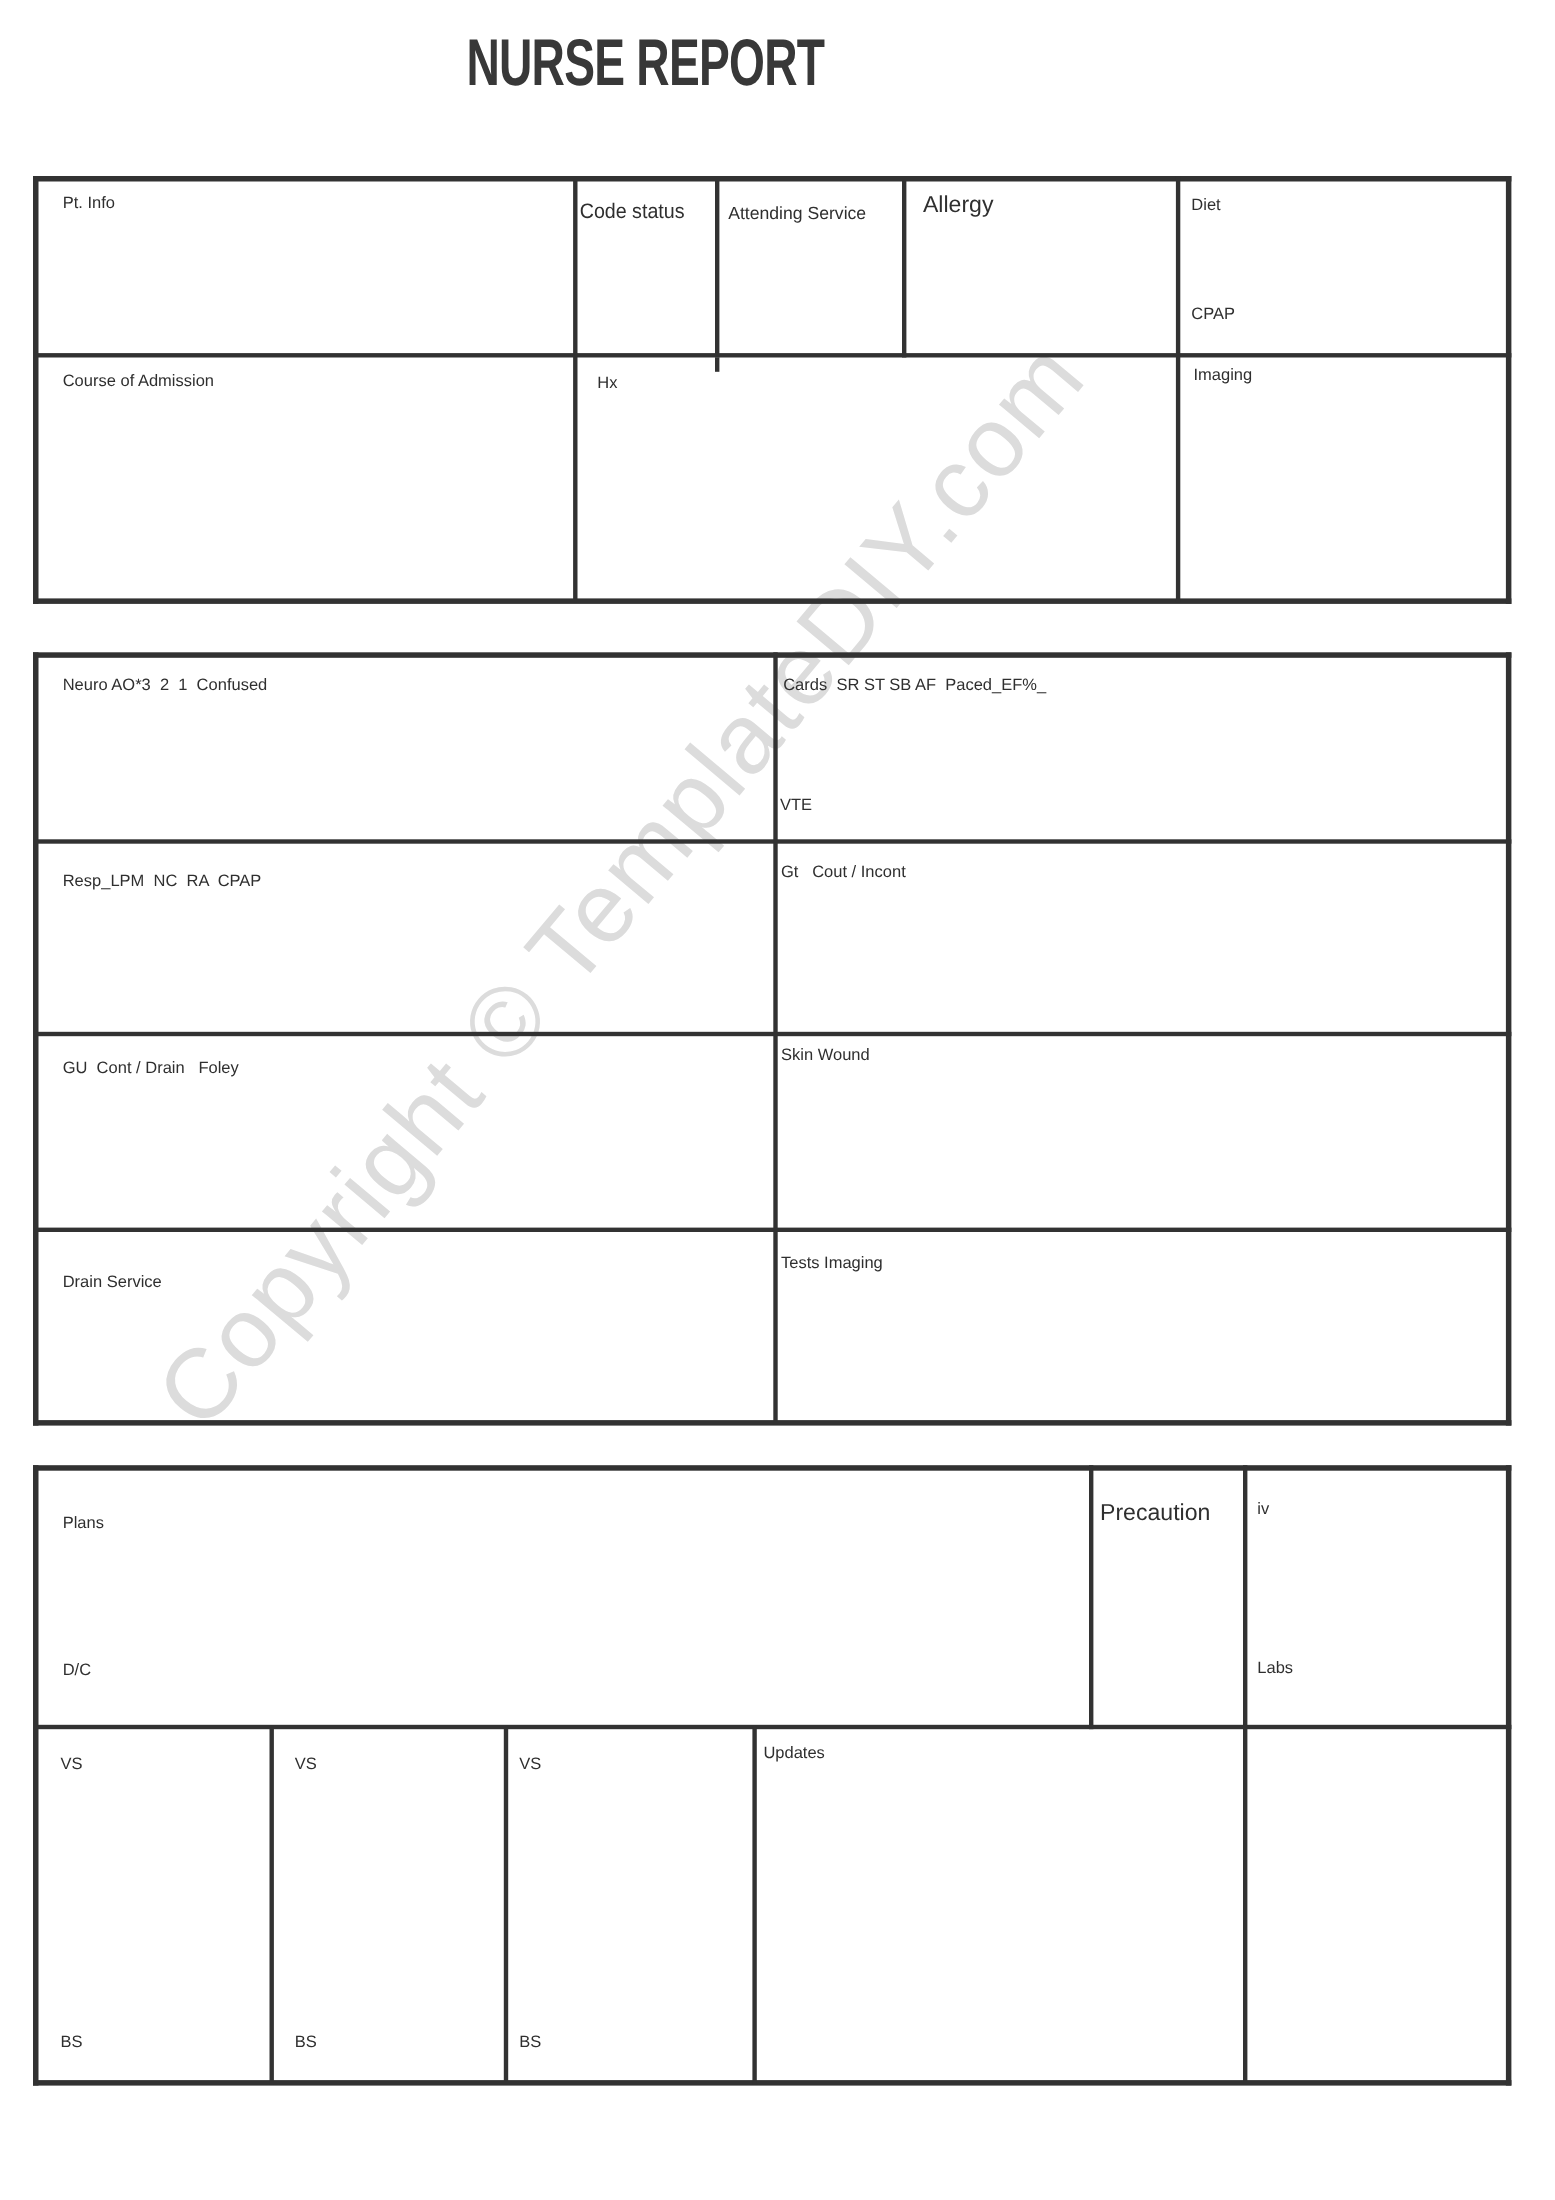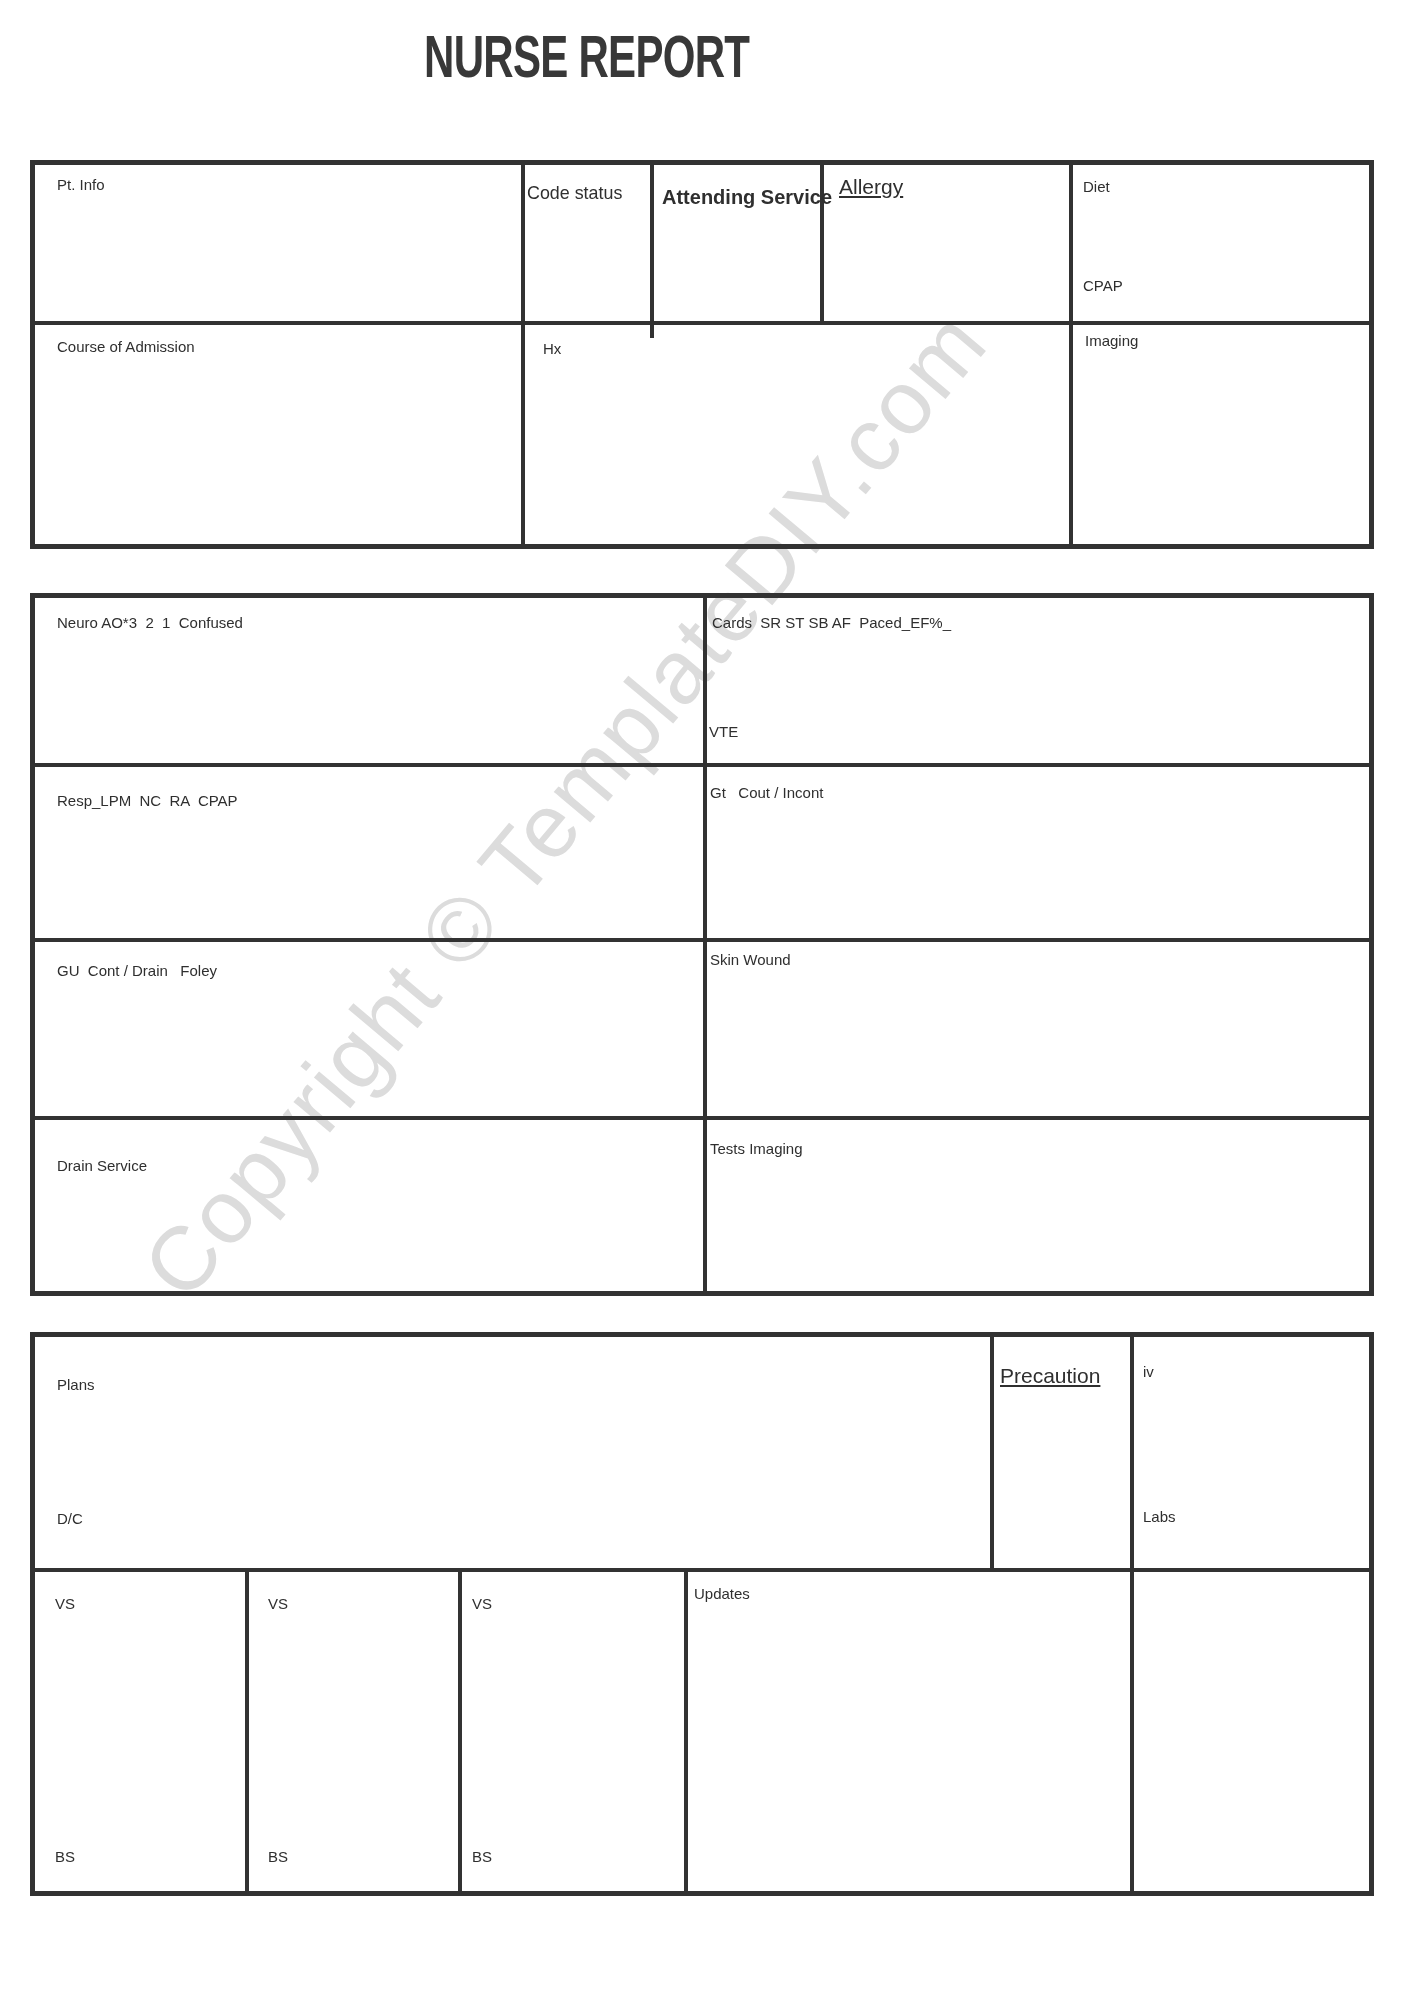--- a/index.html
+++ b/index.html
@@ -10,23 +10,23 @@
     overflow:hidden;
     font-family:"Liberation Sans","DejaVu Sans",sans-serif;
     color:#2f2f2f;
   }
   .line{position:absolute;background:#323232;z-index:2;}
   .lbl{
     position:absolute;z-index:3;
     font-size:15px;line-height:1.25;color:#2f2f2f;
     white-space:pre;
   }
-  .lbl.small{font-size:20px;font-weight:bold;}
+  .lbl.small{font-size:16px;}
   .lbl.cond{font-size:19px;transform:scaleX(.94);transform-origin:left top;}
-  .lbl.mid{font-size:21px;text-decoration:underline;}
+  .lbl.mid{font-size:21px;}
   #title{
     position:absolute;left:424px;top:22px;z-index:3;
     font-size:60px;font-weight:bold;letter-spacing:-1px;color:#383838;
     transform:scaleX(.70);transform-origin:left top;
     white-space:nowrap;
   }
   #watermark{
     position:absolute;left:565px;top:805px;z-index:1;
     transform:translate(-50%,-50%) rotate(-50deg);
     font-size:90px;color:#dcdcdc;letter-spacing:2px;

